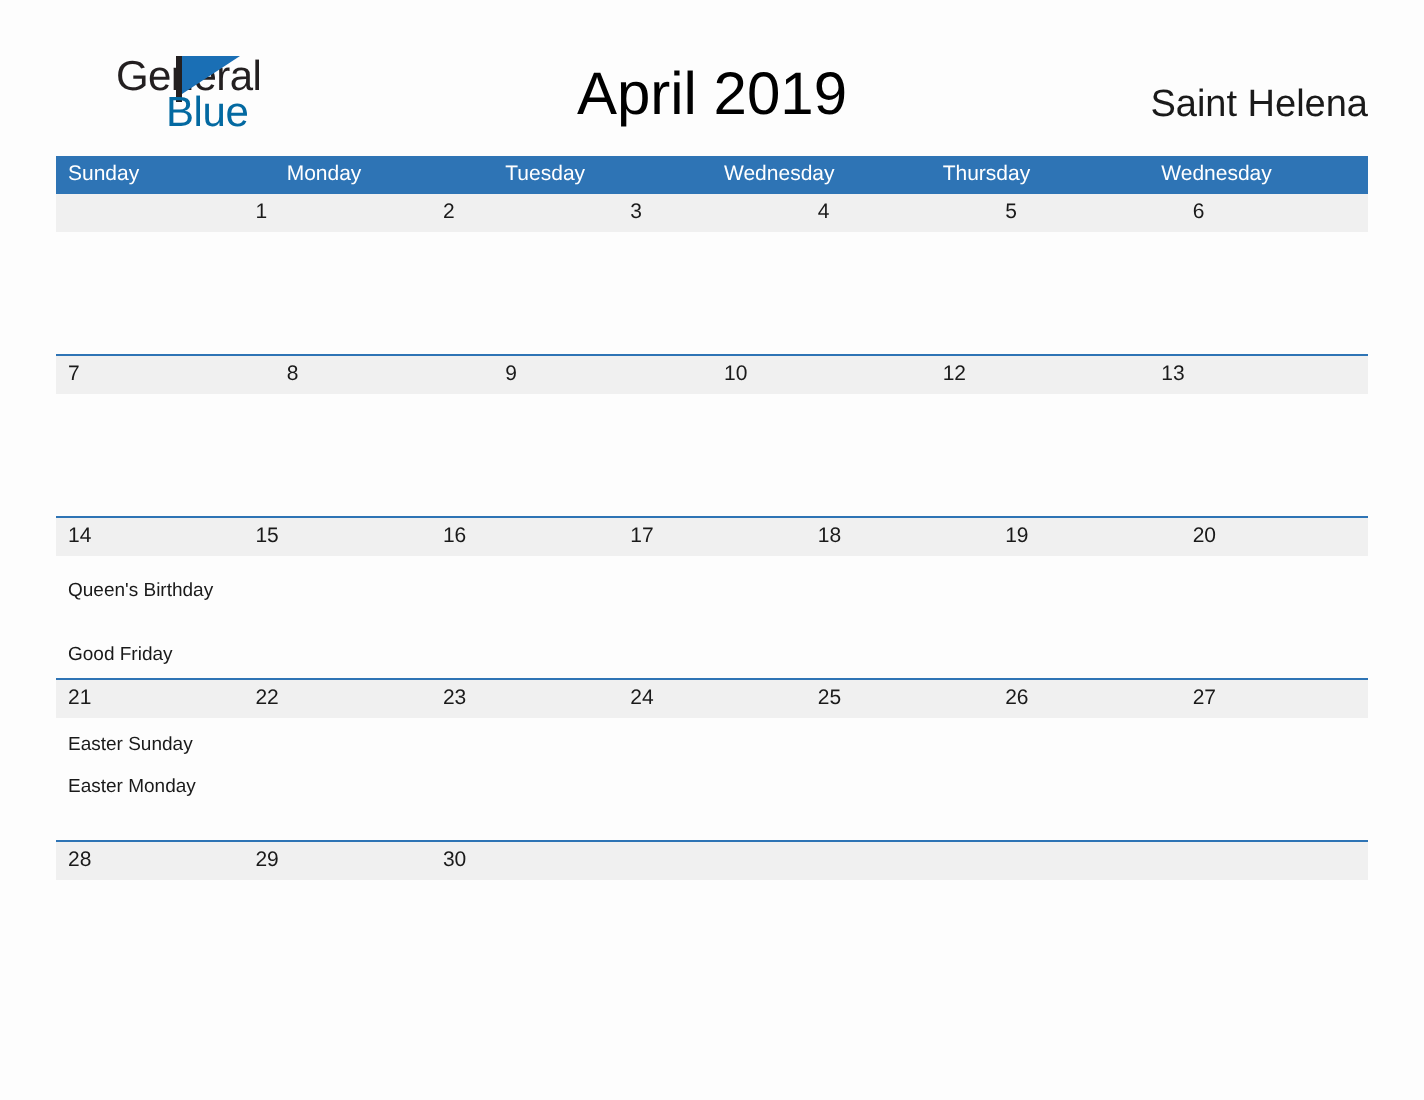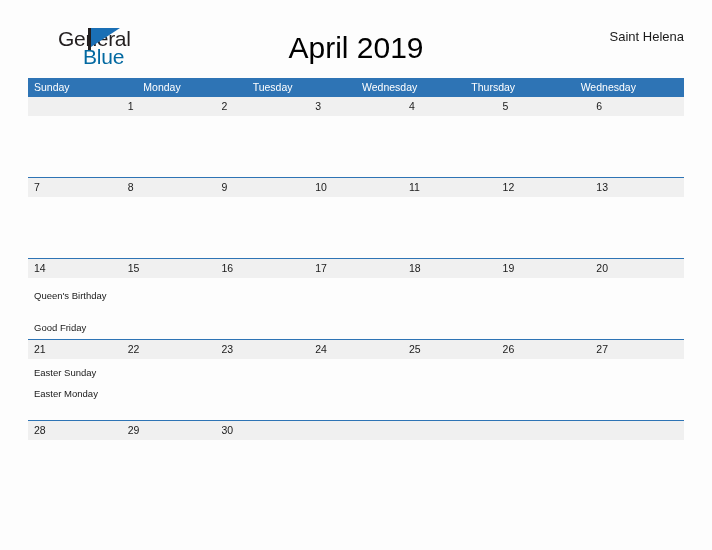--- a/index.html
+++ b/index.html
@@ -87,22 +87,22 @@
     width: 712px;
     text-align: center;
     font-size: 30px;
     line-height: 36px;
     color: #000000;
     font-weight: normal;
   }
   .subtitle {
     position: absolute;
     right: 28px;
-    top: 28px;
-    font-size: 13px;
+    top: 44px;
+    font-size: 19px;
     line-height: 18px;
     color: #1a1a1a;
     text-align: right;
   }
 
   
   .calendar {
     position: absolute;
     left: 28px;
     top: 78px;
@@ -233,21 +233,20 @@
       </div>
     </div>
 
     <div class="week">
       <div class="week-inner">
         <div class="numbers">
           <div class="num-cell">7</div>
           <div class="num-cell">8</div>
           <div class="num-cell">9</div>
           <div class="num-cell">10</div>
-          <div class="num-cell">11</div>
           <div class="num-cell">12</div>
           <div class="num-cell">13</div>
         </div>
         <div class="events">
           <div class="evt-cell"><span class="evt"></span></div>
           <div class="evt-cell"><span class="evt"></span></div>
           <div class="evt-cell"><span class="evt"></span></div>
           <div class="evt-cell"><span class="evt"></span></div>
           <div class="evt-cell"><span class="evt"></span></div>
           <div class="evt-cell"><span class="evt"></span></div>

